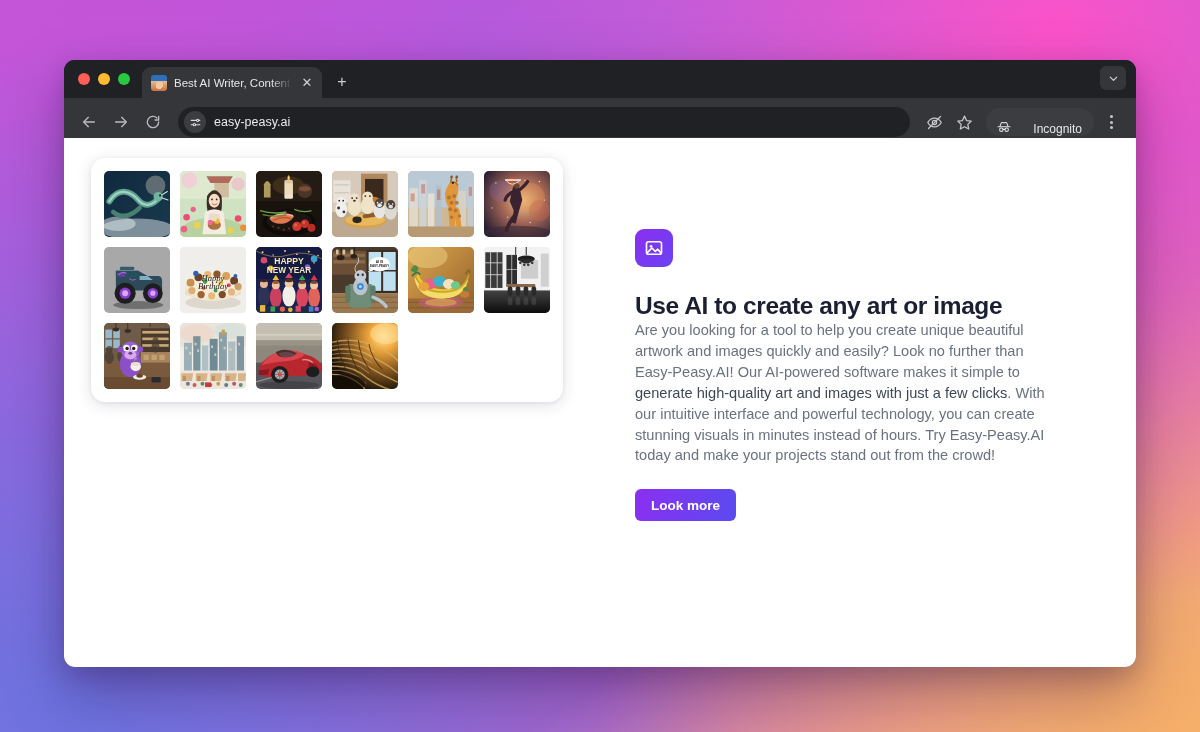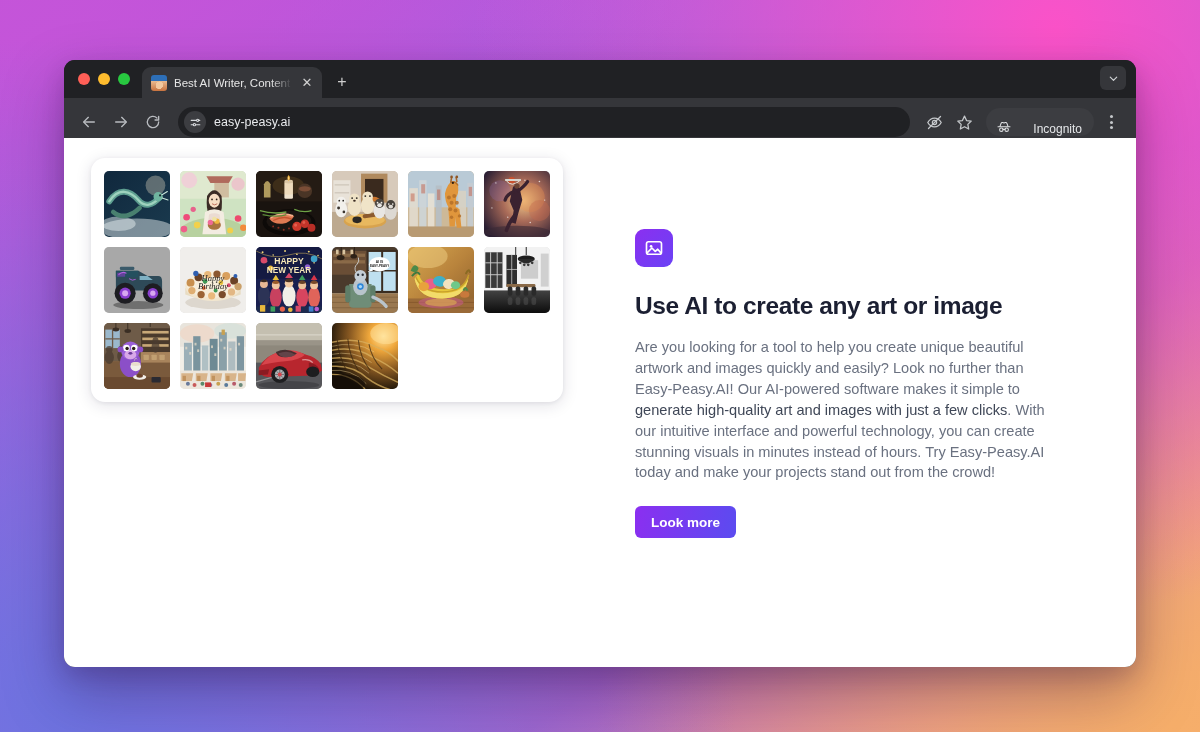--- a/index.html
+++ b/index.html
@@ -192,21 +192,20 @@
     border-radius: 9px;
     background: linear-gradient(135deg, #8b2ff0 0%, #6a42f5 100%);
     display: flex; align-items: center; justify-content: center;
     margin-bottom: 25px;
   }
   .headline {
     font-size: 24.5px;
     font-weight: bold;
     color: #1b1f32;
     letter-spacing: -0.4px;
-    margin-bottom: 17px;
   }
   .body-copy {
     font-size: 14.6px;
     line-height: 20.9px;
     color: #6a7180;
   }
   .body-copy b { color: #3f4757; font-weight: normal; }
   .cta {
     margin-top: 23px;
     display: inline-flex; align-items: center; justify-content: center;

